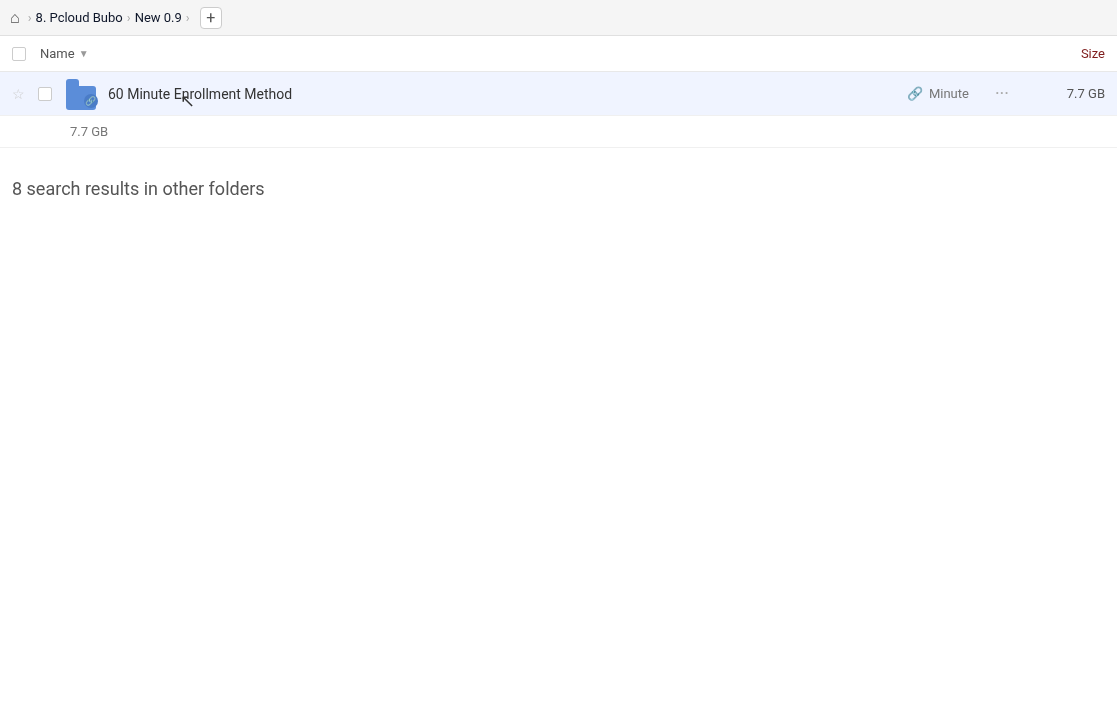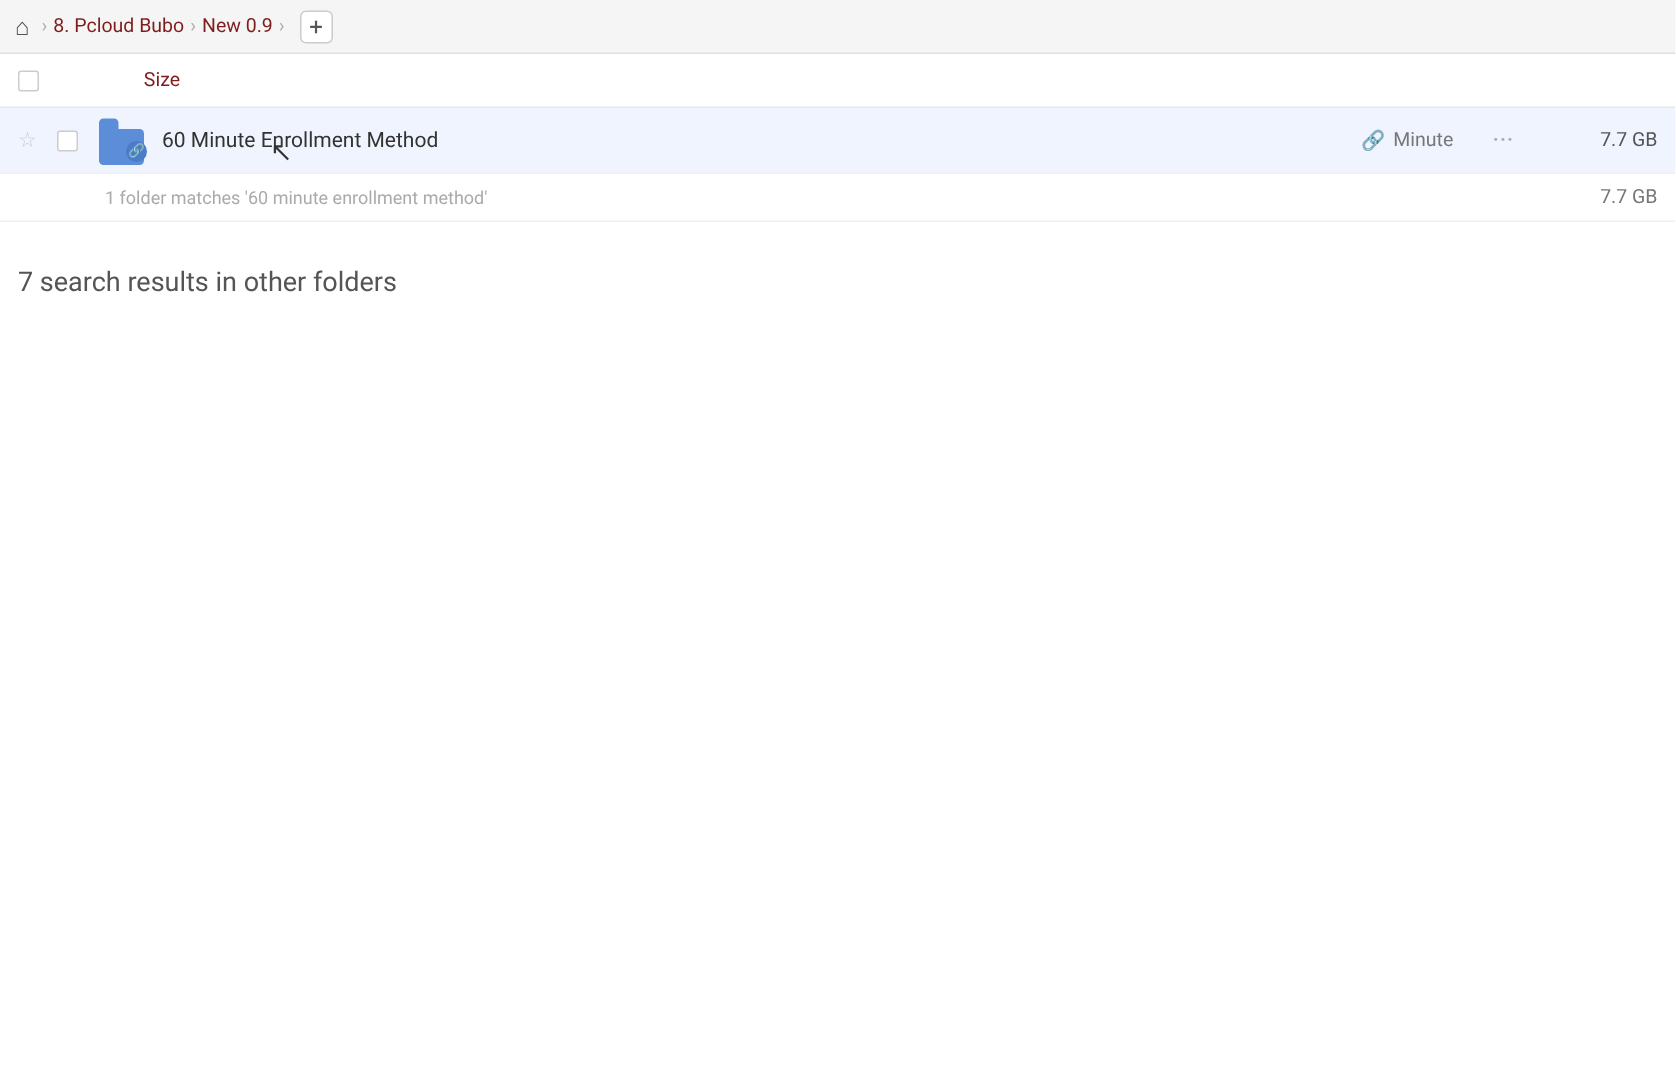--- a/index.html
+++ b/index.html
@@ -24,21 +24,21 @@
       padding: 6px 10px;
       background: #f5f5f5;
       border-bottom: 1px solid #e0e0e0;
       height: 36px;
     }
 
     .breadcrumb-item {
       display: flex;
       align-items: center;
       font-size: 13px;
-      color: #7f1d1d;
+      color: #0f172a;
       cursor: pointer;
     }
 
     .breadcrumb-home {
       font-size: 16px;
       color: #555;
       margin-right: 4px;
       cursor: pointer;
     }
 
@@ -261,20 +261,24 @@
   <span class="breadcrumb-separator">›</span>
   <span class="breadcrumb-item">New 0.9</span>
   <span class="breadcrumb-separator">›</span>
   <div class="breadcrumb-add">+</div>
 </div>
 
 <div class="column-header">
   <div class="col-checkbox">
     <div class="checkbox-box"></div>
   </div>
+  <div class="col-name">
+    <span>Name</span>
+    <span class="sort-arrow">▼</span>
+  </div>
   <div class="col-size">Size</div>
 </div>
 
 <div class="file-row">
 
   <div class="row-star">☆</div>
 
   <div class="row-checkbox">
     <div class="checkbox-box"></div>
   </div>
@@ -298,17 +302,16 @@
   </div>
 
   <div class="row-more">···</div>
 
   <div class="row-size">7.7 GB</div>
 
   <div style="position:absolute; left:180px; top:18px; pointer-events:none; font-size:18px; z-index:999;">↖</div>
 </div>
 
 <div class="match-info-row">
-  <span class="match-info-text">1 folder matches '60 minute enrollment method'</span>
   <span class="match-info-size">7.7 GB</span>
 </div>
 
-<div class="other-results-heading">7 search results in other folders</div>
+<div class="other-results-heading">8 search results in other folders</div>
 
 </body></html>

